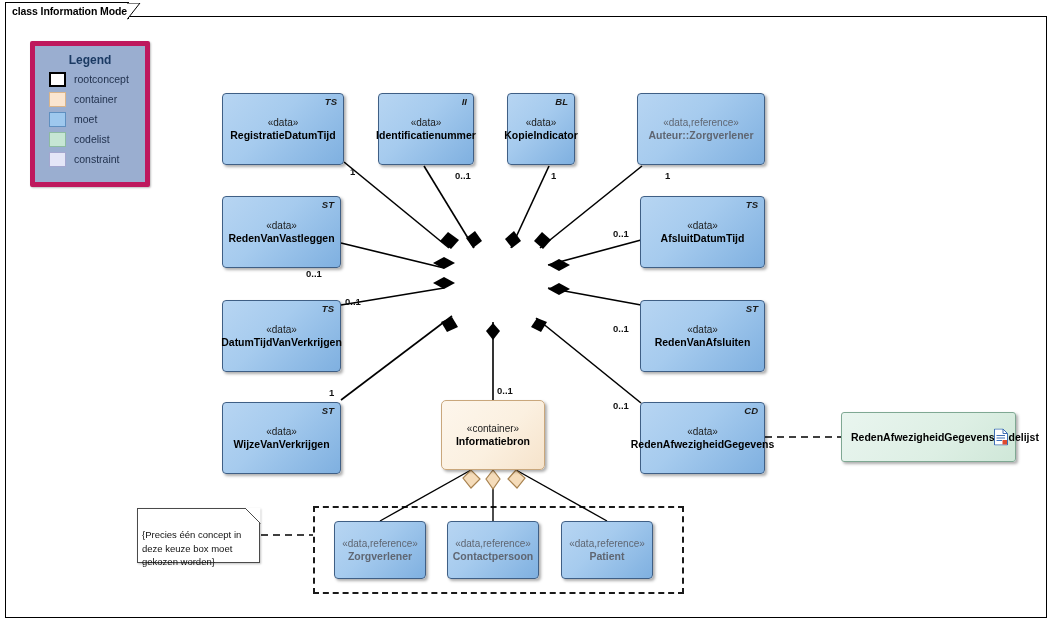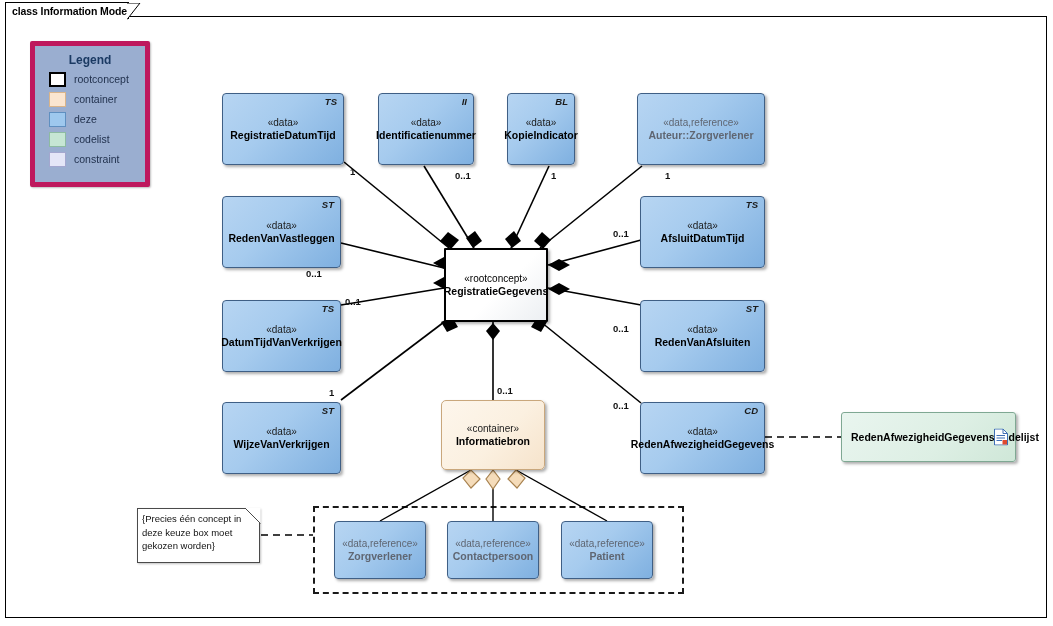--- a/index.html
+++ b/index.html
@@ -100,21 +100,21 @@
   #note{
     position:absolute;left:137px;top:508px;width:123px;height:55px;
     box-sizing:border-box;z-index:3;
   }
   #note .note-body{
     position:absolute;inset:0;background:#fff;border:1px solid #4a4a4a;
     box-shadow:1px 1px 2px rgba(0,0,0,.25);
   }
   #note .note-fold{position:absolute;right:0;top:0;width:15px;height:15px;}
   #note .note-text{
-    position:absolute;left:5px;top:4px;right:4px;font-size:9.5px;
+    position:absolute;left:5px;top:20px;right:4px;font-size:9.5px;
     color:#111;line-height:13.5px;
   }
 
   
   #choice-box{
     position:absolute;left:313px;top:506px;width:371px;height:88px;
     border:2px dashed #1a1a1a;box-sizing:border-box;z-index:1;background:transparent;
   }
 
   
@@ -207,21 +207,21 @@
     <div class="legend-row">
       <span class="swatch sw-root"></span>
       <span class="legend-label">rootconcept</span>
     </div>
     <div class="legend-row">
       <span class="swatch sw-cont"></span>
       <span class="legend-label">container</span>
     </div>
     <div class="legend-row">
       <span class="swatch sw-data"></span>
-      <span class="legend-label">deze</span>
+      <span class="legend-label">moet</span>
     </div>
     <div class="legend-row">
       <span class="swatch sw-code"></span>
       <span class="legend-label">codelist</span>
     </div>
     <div class="legend-row">
       <span class="swatch sw-cons"></span>
       <span class="legend-label">constraint</span>
     </div>
   </div>
@@ -278,24 +278,20 @@
     <span class="stereo">«data»</span>
     <span class="cname">RedenVanAfsluiten</span>
   </div>
 
   <div class="uml" style="left:640px;top:402px;width:125px;height:72px;">
     <span class="tcode">CD</span>
     <span class="stereo">«data»</span>
     <span class="cname underline">RedenAfwezigheidGegevens</span>
   </div>
 
-  <div class="uml root" style="left:444px;top:248px;width:104px;height:74px;">
-    <span class="stereo">«rootconcept»</span>
-    <span class="cname">RegistratieGegevens</span>
-  </div>
 
   <div class="uml container-box" style="left:441px;top:400px;width:104px;height:70px;">
     <span class="stereo">«container»</span>
     <span class="cname">Informatiebron</span>
   </div>
 
   <div id="choice-box"></div>
 
   <div class="uml ref" style="left:334px;top:521px;width:92px;height:58px;">
     <span class="stereo">«data,reference»</span>

